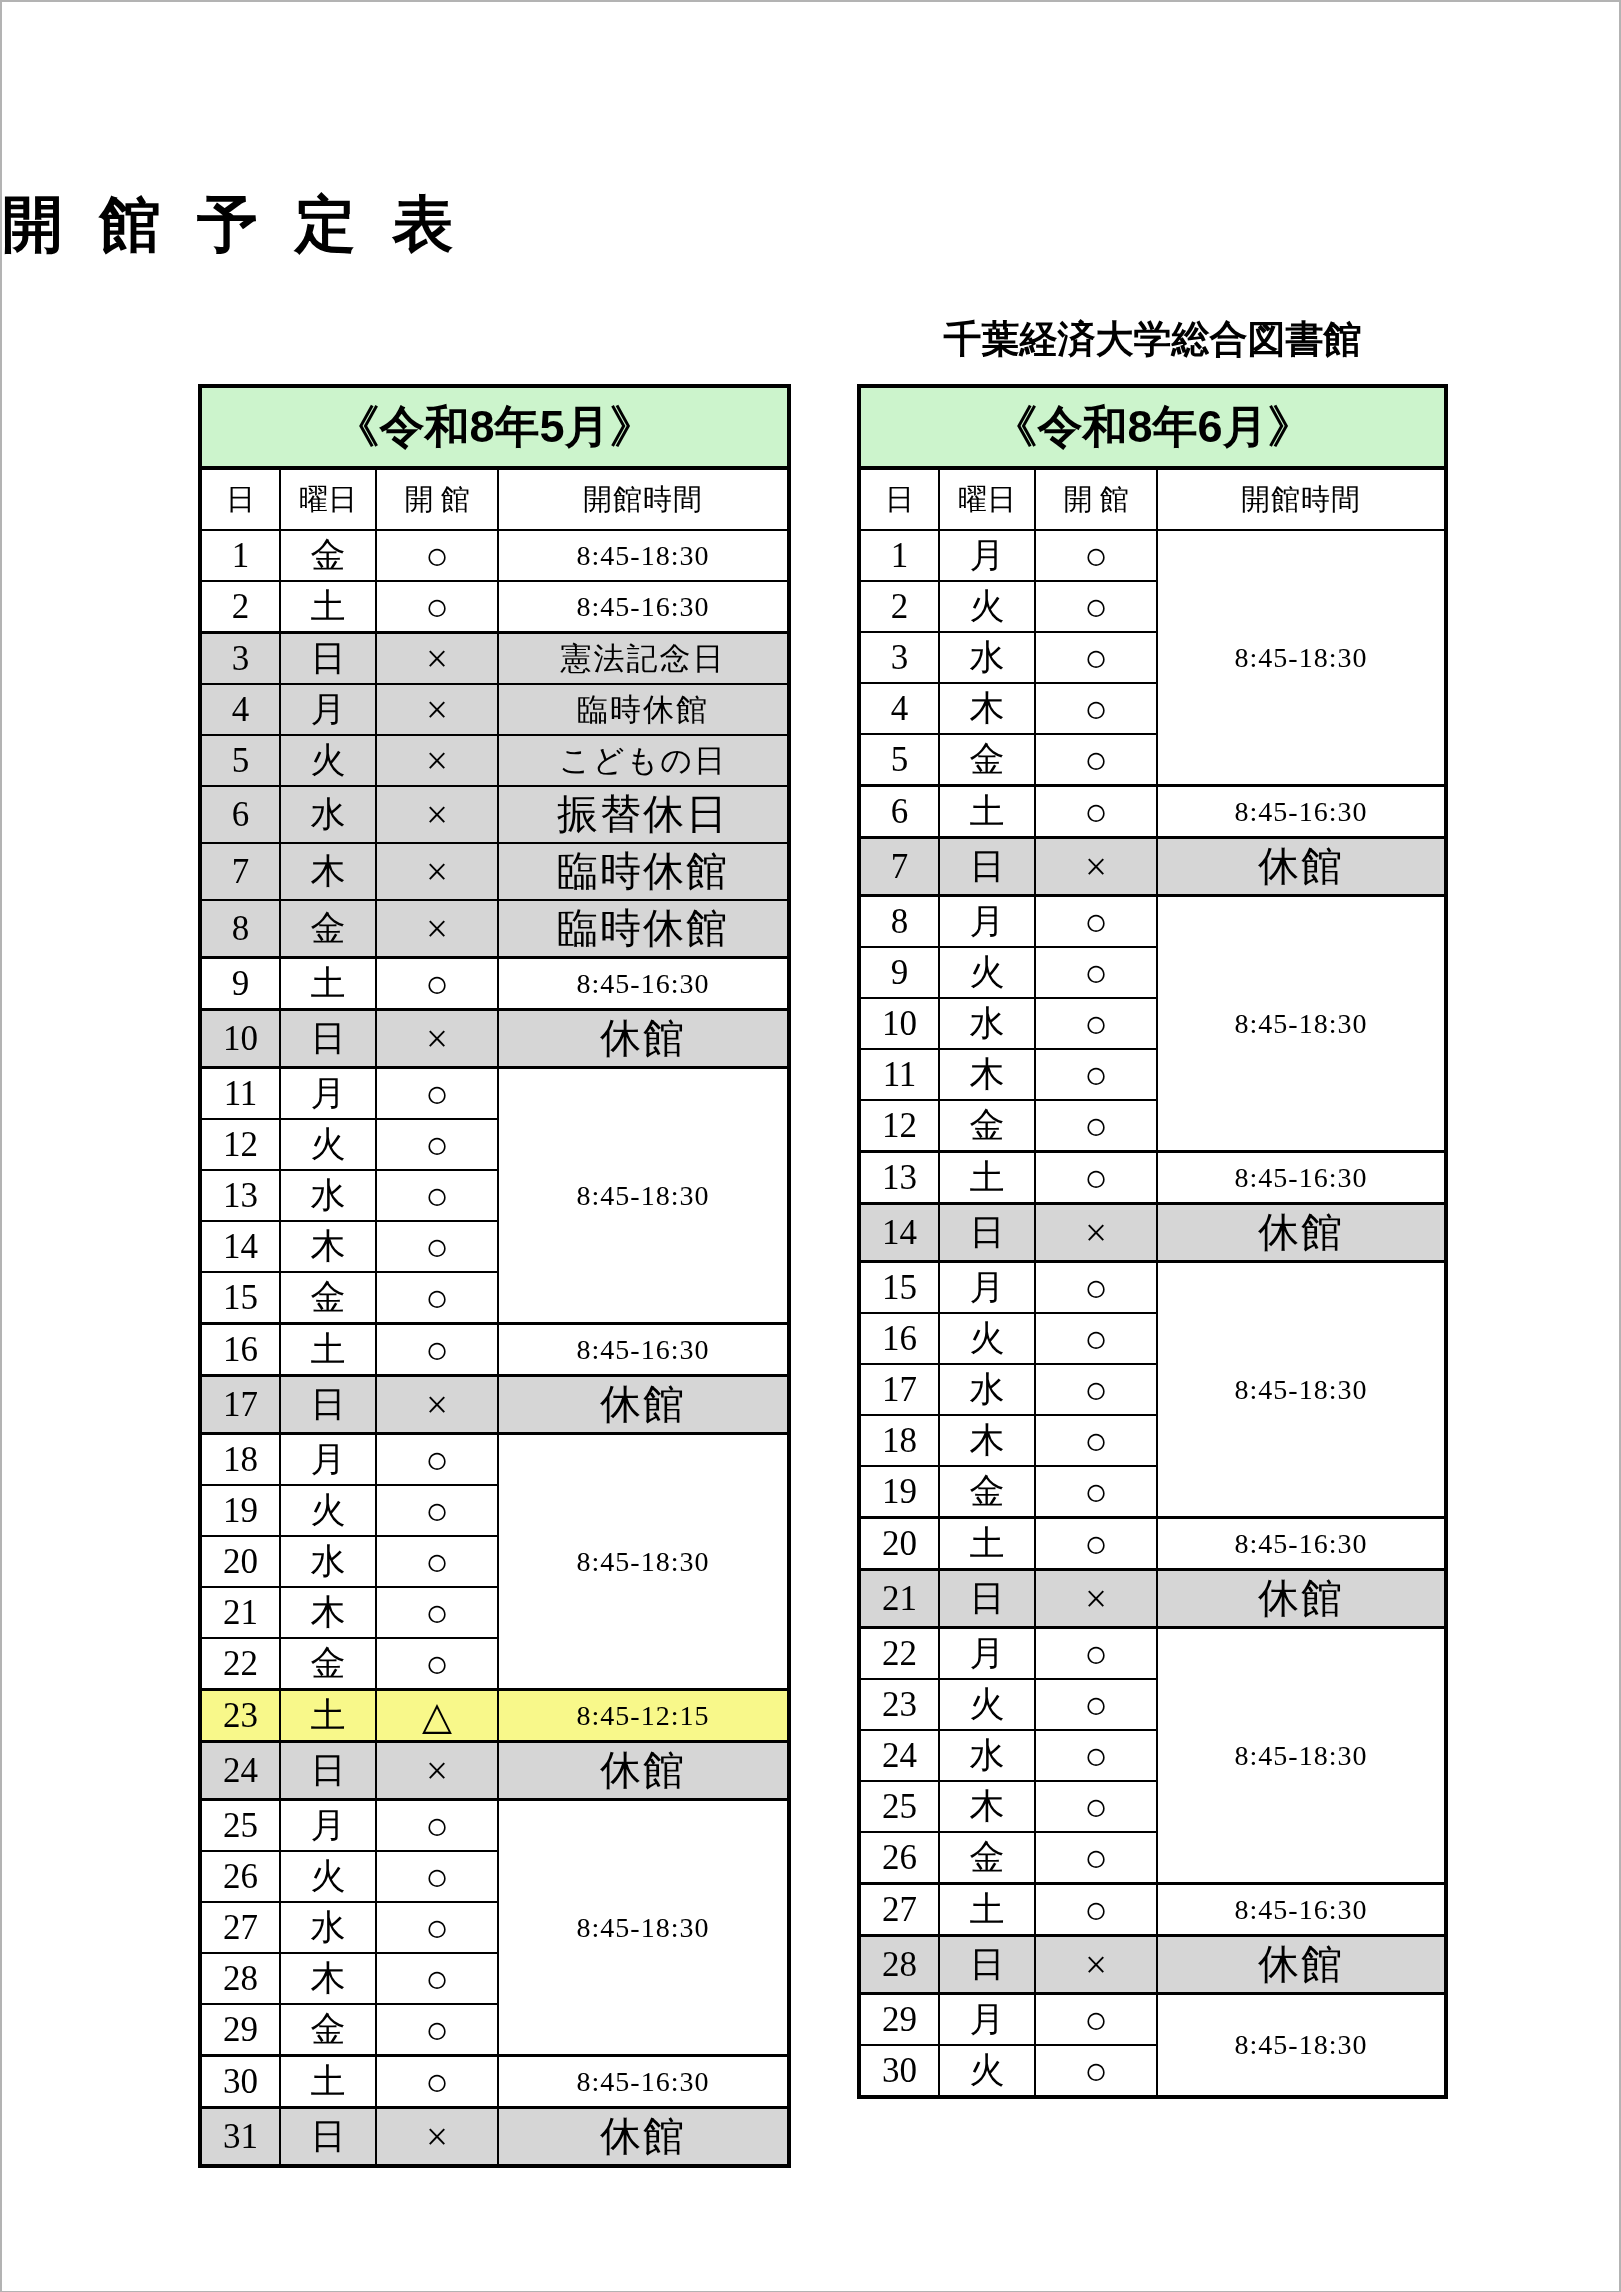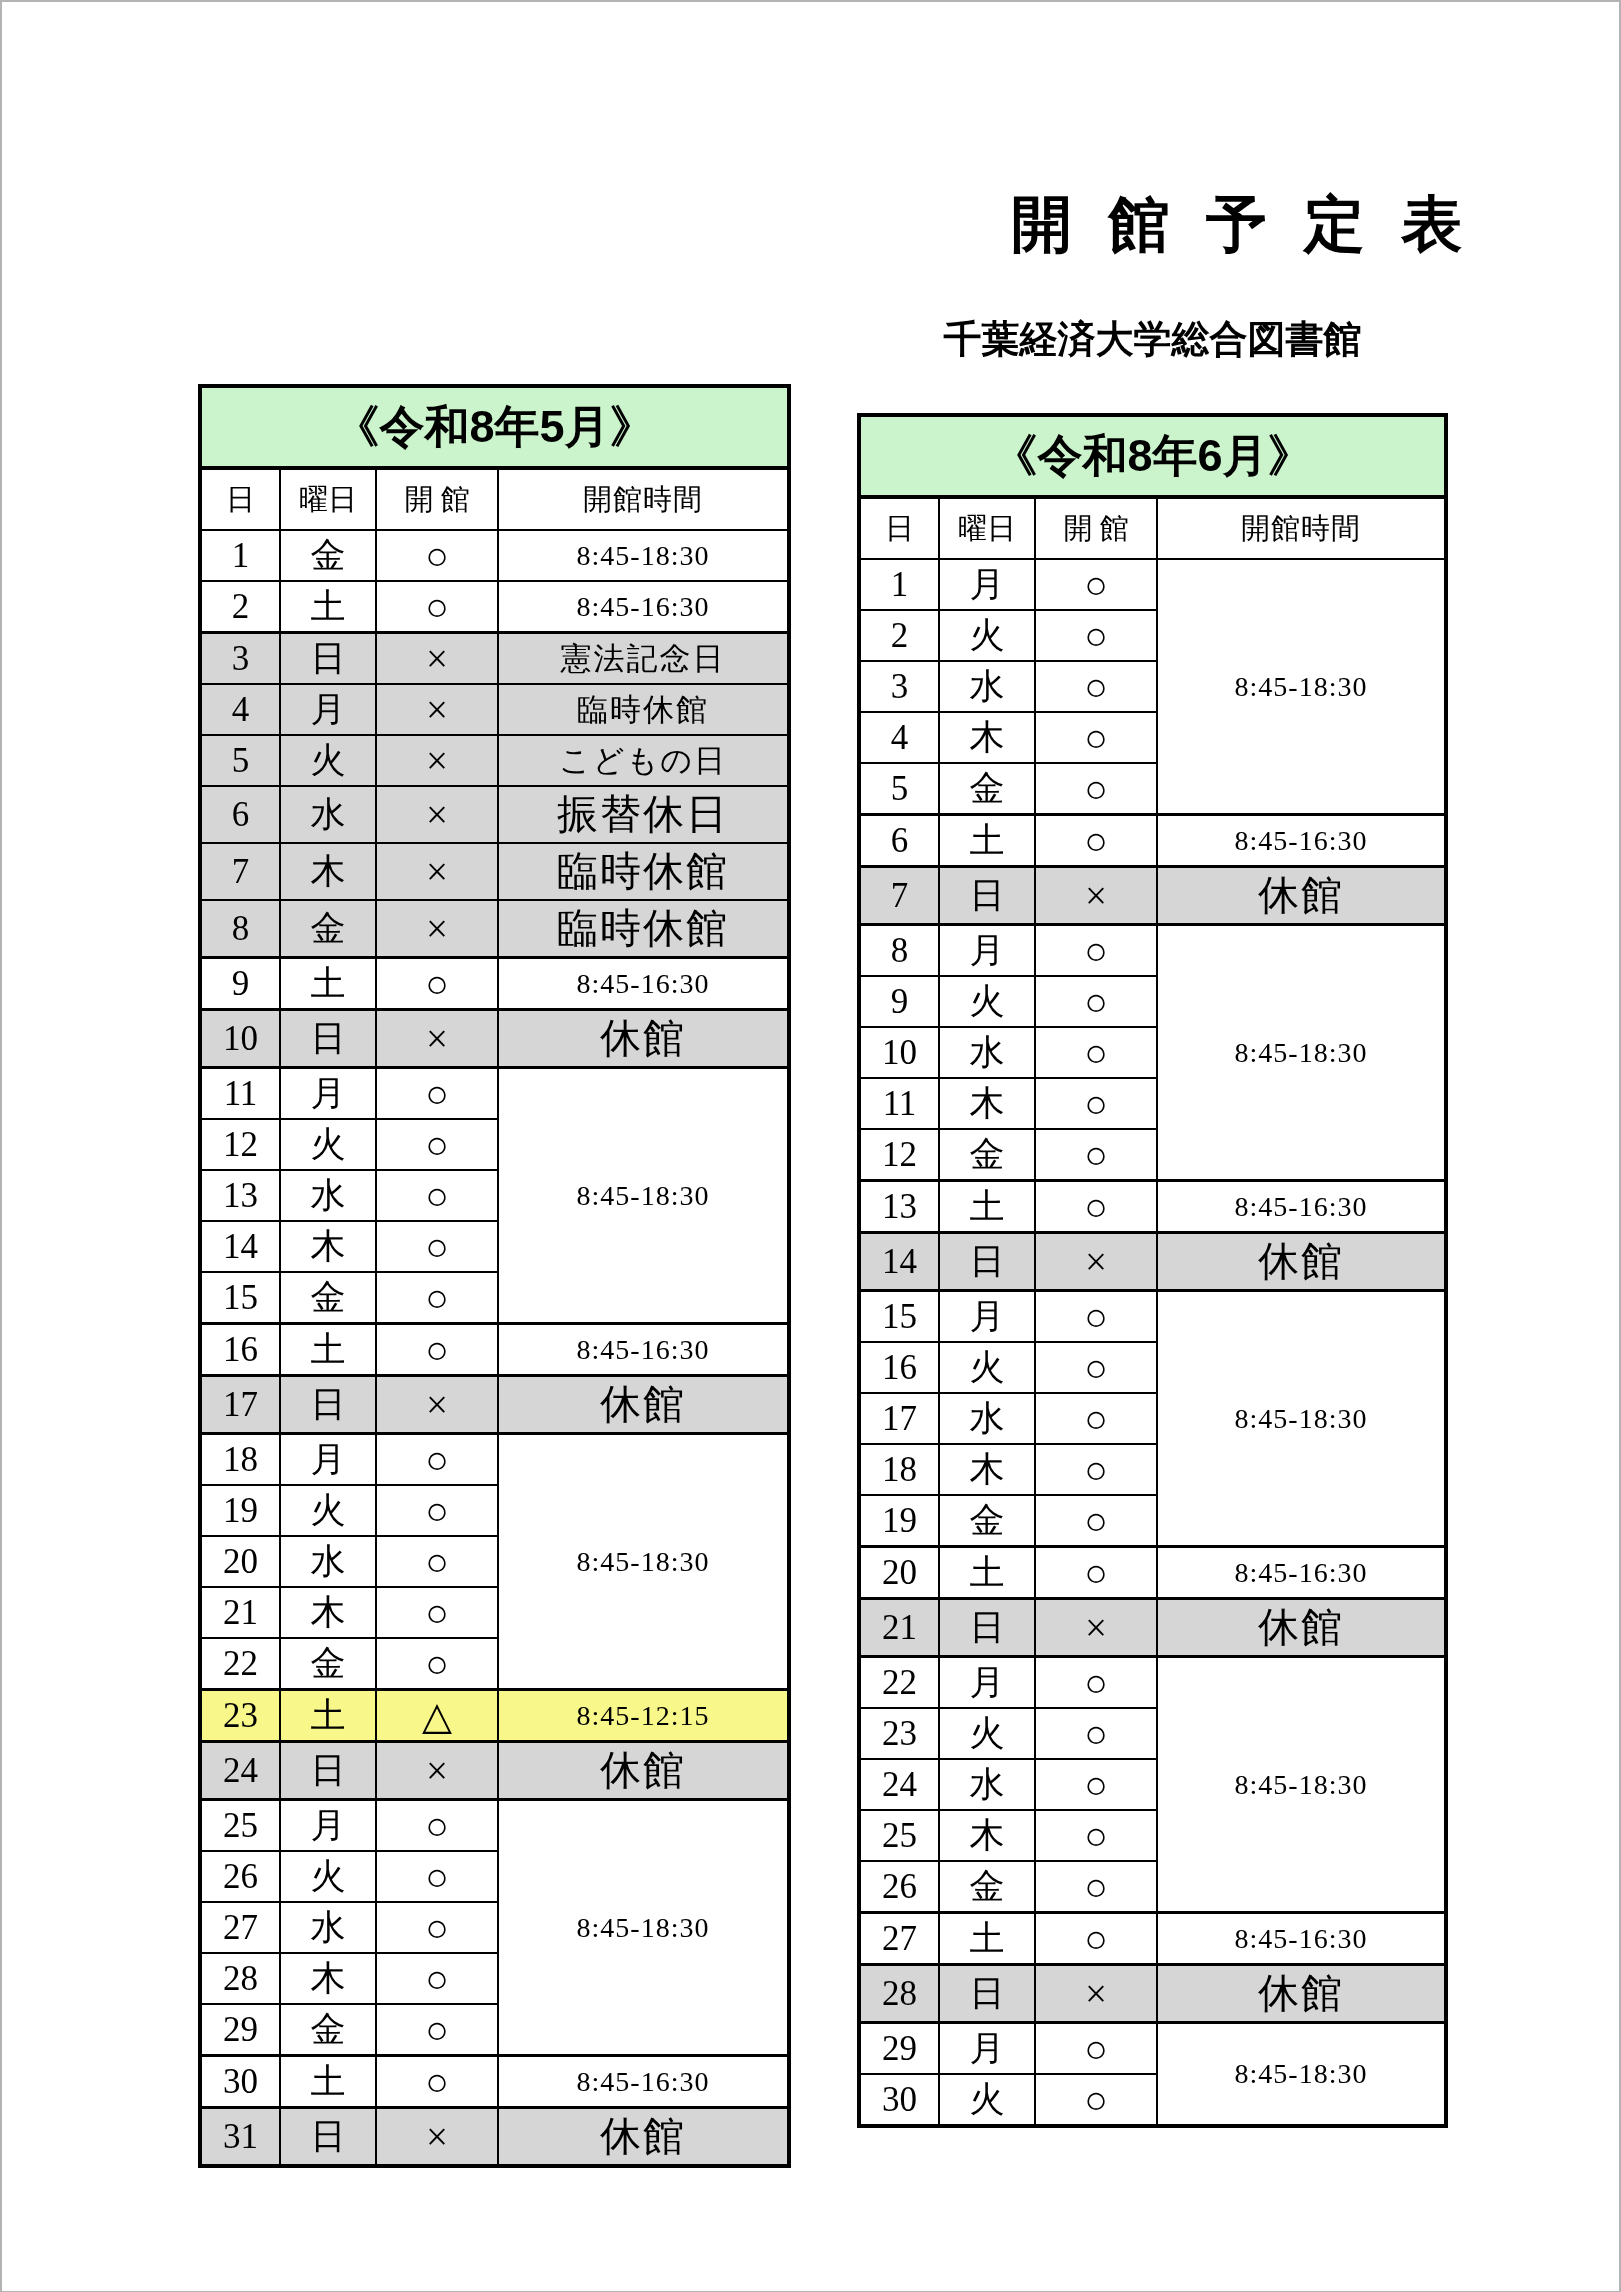--- a/index.html
+++ b/index.html
@@ -8,37 +8,37 @@
     background:#ffffff;
     border:2.9px solid #b3b3b3;
     box-sizing:border-box;
     position:relative;
     font-family:"Liberation Serif","DejaVu Serif",serif;
     color:#000;
     overflow:hidden;
   }
   .page-title{
     position:absolute;top:182px;left:0;width:1470px;
-    text-align:right;
+    text-align:left;
     font-family:"Liberation Sans","DejaVu Sans",sans-serif;
     font-weight:bold;font-size:61px;letter-spacing:9.8px;
   }
   .org-name{
     position:absolute;top:312px;left:855px;width:591px;
     text-align:center;
     font-family:"Liberation Sans","DejaVu Sans",sans-serif;
     font-weight:bold;font-size:38px;
   }
   .month-table{
     position:absolute;top:382px;
     border-collapse:collapse;
     table-layout:fixed;
   }
   .month-table.may{left:196px;width:593px;}
-  .month-table.june{left:855px;width:591px;margin-top:29px;}
+  .month-table.june{left:855px;width:591px;}
   .month-table,.month-table th,.month-table td{border:2px solid #000;}
   .month-table{border-width:4.9px;}
   .month-title-row th{
     height:76px;
     background:#ccf4cc;
     border-bottom-width:4.9px;
     font-family:"Liberation Sans","DejaVu Sans",sans-serif;
     font-weight:bold;font-size:45px;
     text-align:center;vertical-align:middle;
   }

